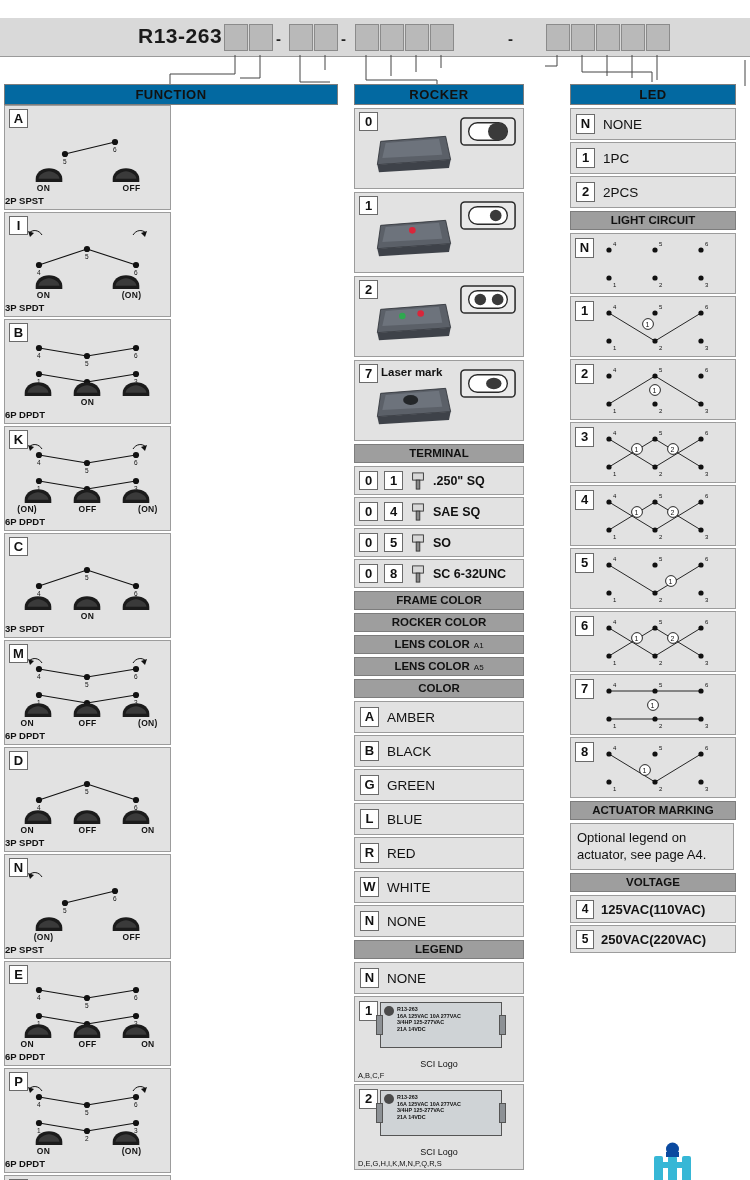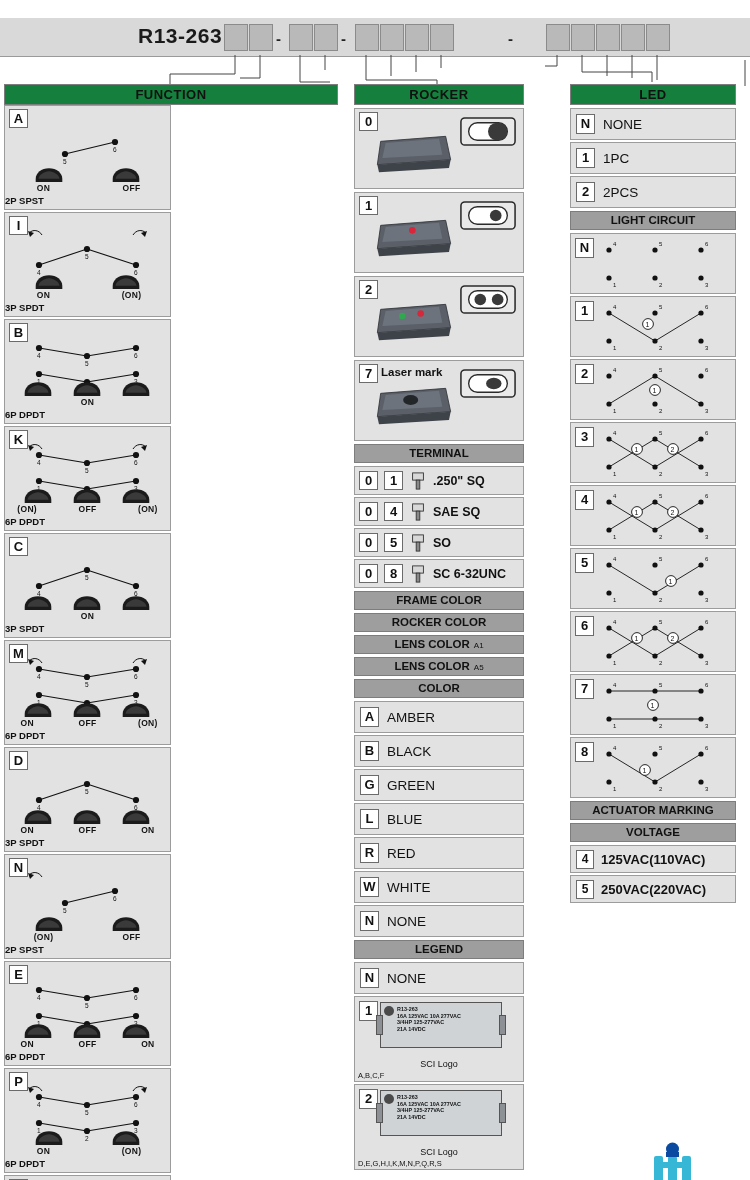--- a/index.html
+++ b/index.html
@@ -25,21 +25,21 @@
   }
   .pn-box{
     position:absolute;top:6px;width:22px;height:25px;
     background:#b9b9b9;border:1px solid #8b8b8b;
   }
   .pn-dash{position:absolute;top:12px;font-size:15px;font-weight:bold;color:#222;}
 
   
   .col{position:absolute;}
   .hdr{
-    background:#15803d;color:#111;text-align:center;font-weight:bold;
+    background:#0369a1;color:#111;text-align:center;font-weight:bold;
     font-size:13px;line-height:19px;height:19px;border:1px solid #7d7d7d;
     letter-spacing:.5px;
   }
   .subhdr{
     background:#9e9e9e;color:#111;text-align:center;font-weight:bold;
     font-size:11.5px;line-height:17px;height:17px;border:1px solid #7d7d7d;
     margin-top:3px;
   }
 
   
@@ -996,20 +996,21 @@
             <text x="112" y="51" font-size="6" fill="#111" font-family="Liberation Sans">3</text>
             <line x1="16" y1="14" x2="62" y2="42" stroke="#111" stroke-width="0.9"></line>
             <line x1="62" y1="42" x2="108" y2="14" stroke="#111" stroke-width="0.9"></line>
             <circle cx="52" cy="30" r="5.4" fill="#ffffff" stroke="#111" stroke-width="0.9"></circle>
             <text x="49.5" y="33" font-size="7" fill="#111" font-family="Liberation Sans">1</text>
           </svg>
         </div>
       </div>
 
     <div class="subhdr">ACTUATOR MARKING</div>
+    <div class="act-box" style="margin-top:3px;">Optional legend on actuator, see page A4.</div>
 
     <div class="subhdr">VOLTAGE</div>
     <div id="volt-list" style="margin-top:3px;">
         <div class="volt-row">
           <div class="volt-code">4</div>
           <div class="volt-txt">125VAC(110VAC)</div>
         </div>
         <div class="volt-row">
           <div class="volt-code">5</div>
           <div class="volt-txt">250VAC(220VAC)</div>

